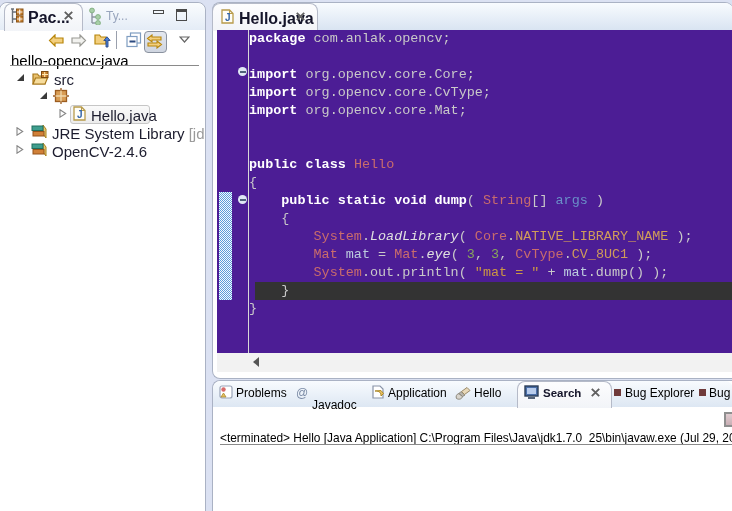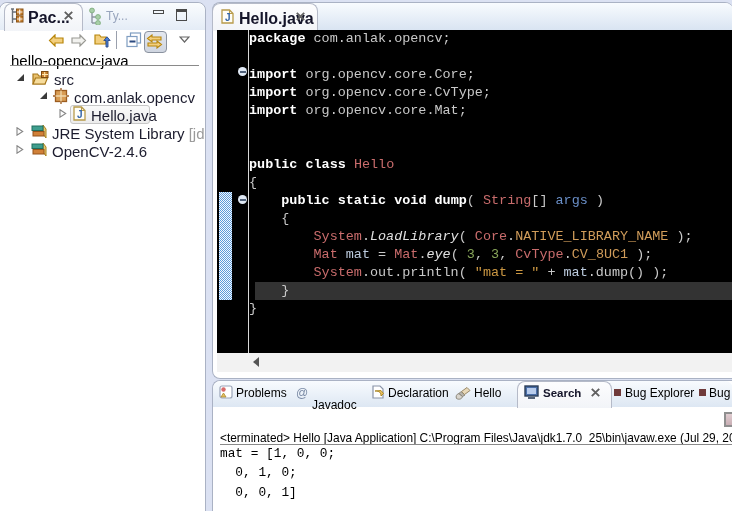--- a/index.html
+++ b/index.html
@@ -21,21 +21,21 @@
 #lp-sep{left:116px;top:28px;width:1px;height:18px;background:#9aa0ad;}
 #linkbox{left:144px;top:28px;width:21px;height:20px;border:1px solid #8a929f;border-radius:4px;background:linear-gradient(#e4e8ef,#cfd5e0);}
 
 .treetxt{font-size:15px;color:#1c1c2e;}
 .graytxt{color:#9a9a9a;}
 #sel-hello{left:70px;top:102px;width:78px;height:17px;border:1px solid #c6c6c6;border-radius:3px;background:linear-gradient(#fafafa,#ececec);}
 
 #editor{left:212px;top:2px;width:520px;height:375px;background:#fff;border:1px solid #aab2c4;border-right:none;border-radius:8px 8px 0 8px;}
 #ed-head{left:0;top:0;width:100%;height:27px;background:linear-gradient(#f8fbfe,#d9e4f2);border-radius:8px 8px 0 0;}
 #ed-tab{left:-1px;top:0px;width:104px;height:27px;}
-#ed-dark{left:4px;top:27px;width:515px;height:323px;background:#000000;}
+#ed-dark{left:4px;top:27px;width:515px;height:323px;background:#4c1d95;}
 #ruler-line{left:30.5px;width:1.5px;top:0;height:323px;background:#d8d8d8;}
 #hatch{left:2px;top:162px;width:13px;height:108px;background:repeating-conic-gradient(#5e9bd8 0% 25%, #f5f9ff 0% 50%) 0 0/2px 2px;}
 #curline{left:38px;top:252px;width:477px;height:18px;background:#333333;}
 .fold{width:9px;height:9px;border-radius:50%;background:#dfe8f4;position:absolute;left:21px;}
 .fold:after{content:"";position:absolute;left:1.5px;top:3.5px;width:6px;height:2px;background:#50617a;}
 #code{left:32px;top:0px;font-family:"Liberation Mono",monospace;font-size:13.45px;line-height:18px;color:#c9c9c9;white-space:pre;}
 #code .k{color:#ffffff;font-weight:bold;}
 #code .t{color:#c96c6c;margin-top:48px;}
 #code .a{color:#6a8fc8;}
 #code .v{color:#bccbde;}
@@ -125,21 +125,20 @@
   <div class="abs treetxt" style="left:54px;top:68px">src</div>
 
   <svg class="abs" style="left:40px;top:89px" width="8" height="8" viewBox="0 0 8 8">
       <polygon points="7,0 7,7 0,7" fill="#3a3a3a"></polygon>
     </svg>
   <svg class="abs" style="left:53px;top:85px" width="16" height="16" viewBox="0 0 16 16">
     <rect x="2.5" y="2.5" width="11" height="11" fill="#d89c54" stroke="#9c5c20" stroke-width="1.3"></rect>
     <path d="M8 0 V2.5 M8 13.5 V16 M0 8 H2.5 M13.5 8 H16" stroke="#9c5c20" stroke-width="1.3"></path>
     <path d="M8 2.5 V13.5 M2.5 8 H13.5" stroke="#f0d8ac" stroke-width="1.3"></path>
   </svg>
-  <div class="abs treetxt" style="left:74px;top:86px">com.anlak.opencv</div>
 
   <div id="sel-hello" class="abs"></div>
   <svg class="abs" style="left:59px;top:106px" width="8" height="9" viewBox="0 0 8 9">
       <polygon points="1,0.8 6.7,4.5 1,8.2" fill="#fdfdfd" stroke="#868686" stroke-width="1.1"></polygon>
     </svg>
   <svg class="abs" style="left:73px;top:103px" width="13" height="15" viewBox="0 0 13 15">
     <path d="M1 1 L8.5 1 L12 4.5 L12 14 L1 14 Z" fill="#fffef8" stroke="#b89b4a" stroke-width="1.3"></path>
     <path d="M8.5 1 L8.5 4.5 L12 4.5" fill="none" stroke="#b89b4a" stroke-width="1.1"></path>
     <text x="4" y="12" font-family="Liberation Sans" font-size="10" font-weight="bold" fill="#3565a8">J</text>
   </svg>
@@ -216,21 +215,21 @@
     <circle cx="4.5" cy="4.5" r="2.2" fill="#d86a6a"></circle>
     <path d="M4.5 8 L7 12 L2 12 Z" fill="#e8c060" stroke="#a88a30" stroke-width="0.8"></path>
   </svg>
   <div class="abs cstxt" style="left:23px;top:5px">Problems</div>
   <div class="abs cstxt" style="left:83px;top:5px;color:#7a8aa5;">@</div>
   <div class="abs cstxt" style="left:99px;top:17px">Javadoc</div>
   <svg class="abs" style="left:158px;top:4px" width="14" height="15" viewBox="0 0 14 15">
     <path d="M2 1 L9 1 L12 4 L12 13 L2 13 Z" fill="#fff" stroke="#8a94a8" stroke-width="1.2"></path>
     <path d="M4 6 C9 6 10 8 10 11 L12.5 8.5 L10 5.5 Z" fill="#e8c060" stroke="#a8821c" stroke-width="0.9"></path>
   </svg>
-  <div class="abs cstxt" style="left:175px;top:5px">Declaration</div>
+  <div class="abs cstxt" style="left:175px;top:5px">Application</div>
   <svg class="abs" style="left:242px;top:5px" width="16" height="14" viewBox="0 0 16 14">
     <path d="M1.5 12.5 C0.5 10.5 1.5 8 4 7.5 L7.5 10.5 C7 13 4 14 1.5 12.5 Z" fill="#d8d4cc" stroke="#8a867a" stroke-width="1"></path>
     <path d="M4 7.5 L6 5.5 L10 9 L7.5 10.5 Z" fill="#b8b4ac" stroke="#8a867a" stroke-width="1"></path>
     <path d="M6.5 5.5 L12 1.5 L15 4.5 L9.5 8.5 Z" fill="#e8d8b8" stroke="#9a8a6a" stroke-width="1"></path>
   </svg>
   <div class="abs cstxt" style="left:261px;top:5px">Hello</div>
 
   <svg class="abs" style="left:311px;top:4px" width="15" height="14" viewBox="0 0 15 14">
     <rect x="1" y="1" width="13" height="10" fill="#4a6ea8" stroke="#2c3e58" stroke-width="1.4"></rect>
     <rect x="3" y="3" width="9" height="6" fill="#b8ccec"></rect>
@@ -241,16 +240,13 @@
     <path d="M1.8 1.8 L9.2 9.2 M9.2 1.8 L1.8 9.2" stroke="#606060" stroke-width="1.9"></path>
   </svg>
   <div class="abs" style="left:401px;top:8px;width:7px;height:7px;background:#6f3a3a;"></div>
   <div class="abs cstxt" style="left:412px;top:5px">Bug Explorer</div>
   <div class="abs" style="left:486px;top:8px;width:7px;height:7px;background:#6f3a3a;"></div>
   <div class="abs cstxt" style="left:496px;top:5px">Bug</div>
 
   <div id="termico" class="abs"></div>
   <div id="termline" class="abs" style="left:7px;top:50px">&lt;terminated&gt; Hello [Java Application] C:\Program Files\Java\jdk1.7.0_25\bin\javaw.exe (Jul 29, 20</div>
   <div class="abs" style="left:7px;top:63px;width:513px;height:1px;background:#8a8a8a;"></div>
-  <div id="cs-mono" class="abs" style="left:7px;top:63px">mat = [1, 0, 0;
-  0, 1, 0;
-  0, 0, 1]</div>
 </div>
 
 </body></html>

